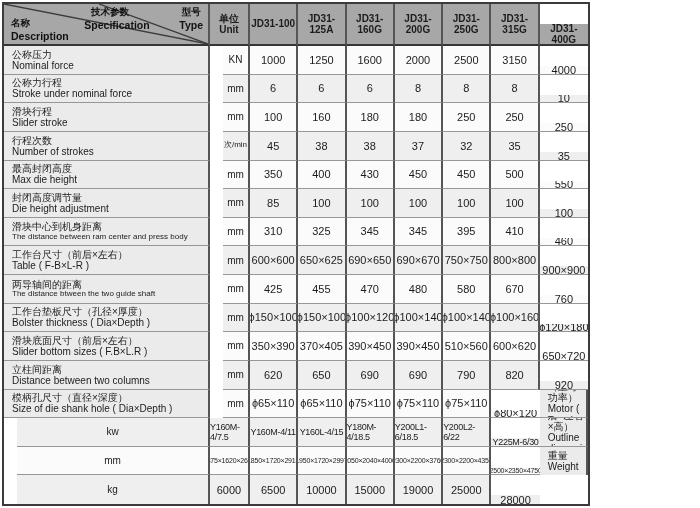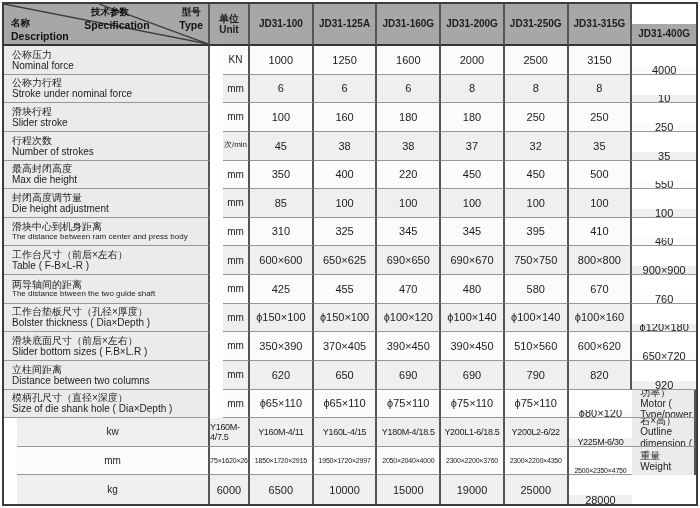--- a/index.html
+++ b/index.html
@@ -8,21 +8,21 @@
     background:#ffffff;
     width:700px; height:508px;
     overflow:hidden;
   }
   .sheet{
     width:700px; height:508px;
     background:#fff;
     padding:2px;
   }
   .spec-table{
-    width:696px; height:504px;
+    width:588px; height:504px;
     border:2px solid #3b3b3b;
     display:grid;
     grid-template-columns:206px 40px repeat(7, 1fr);
     grid-template-rows:42px repeat(16, 1fr);
     background:#fff;
   }
   .cell{
     border-right:2px solid #555;
     border-bottom:1px solid #979797;
     display:flex; flex-direction:column;
@@ -161,21 +161,21 @@
       <div class="cell val row-b">32</div>
       <div class="cell val row-b">35</div>
       <div class="cell val row-b last-col">35</div>
       <div class="cell rowlab">
         <span class="cn">最高封闭高度</span>
         <span class="en">Max die height</span>
       </div>
       <div class="cell unit row-a">mm</div>
       <div class="cell val row-a">350</div>
       <div class="cell val row-a">400</div>
-      <div class="cell val row-a">220</div>
+      <div class="cell val row-a">430</div>
       <div class="cell val row-a">450</div>
       <div class="cell val row-a">450</div>
       <div class="cell val row-a">500</div>
       <div class="cell val row-a last-col">550</div>
       <div class="cell rowlab">
         <span class="cn">封闭高度调节量</span>
         <span class="en">Die height adjustment</span>
       </div>
       <div class="cell unit row-b">mm</div>
       <div class="cell val row-b">85</div>

